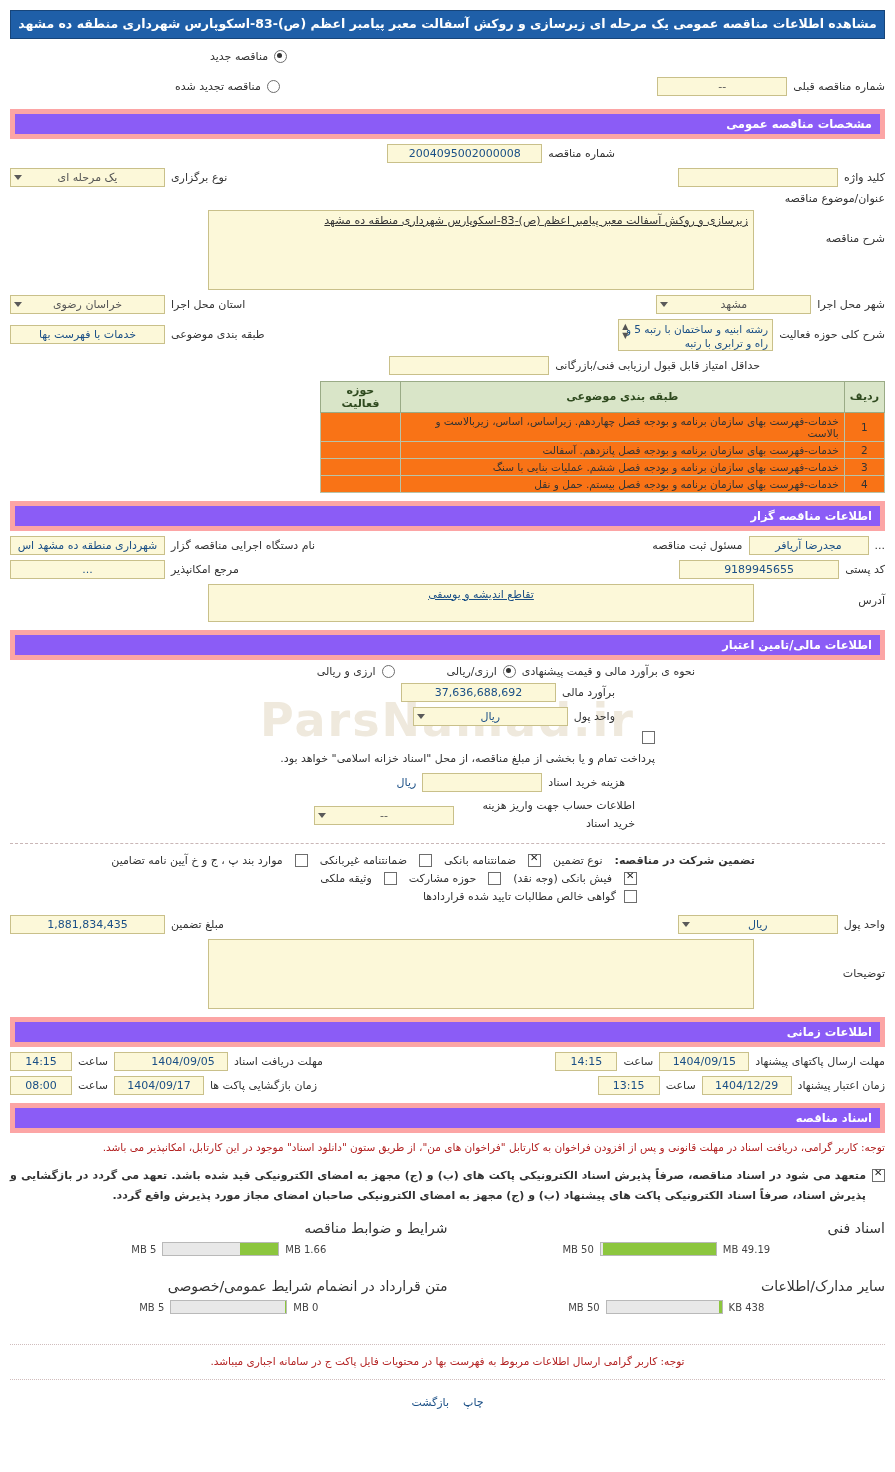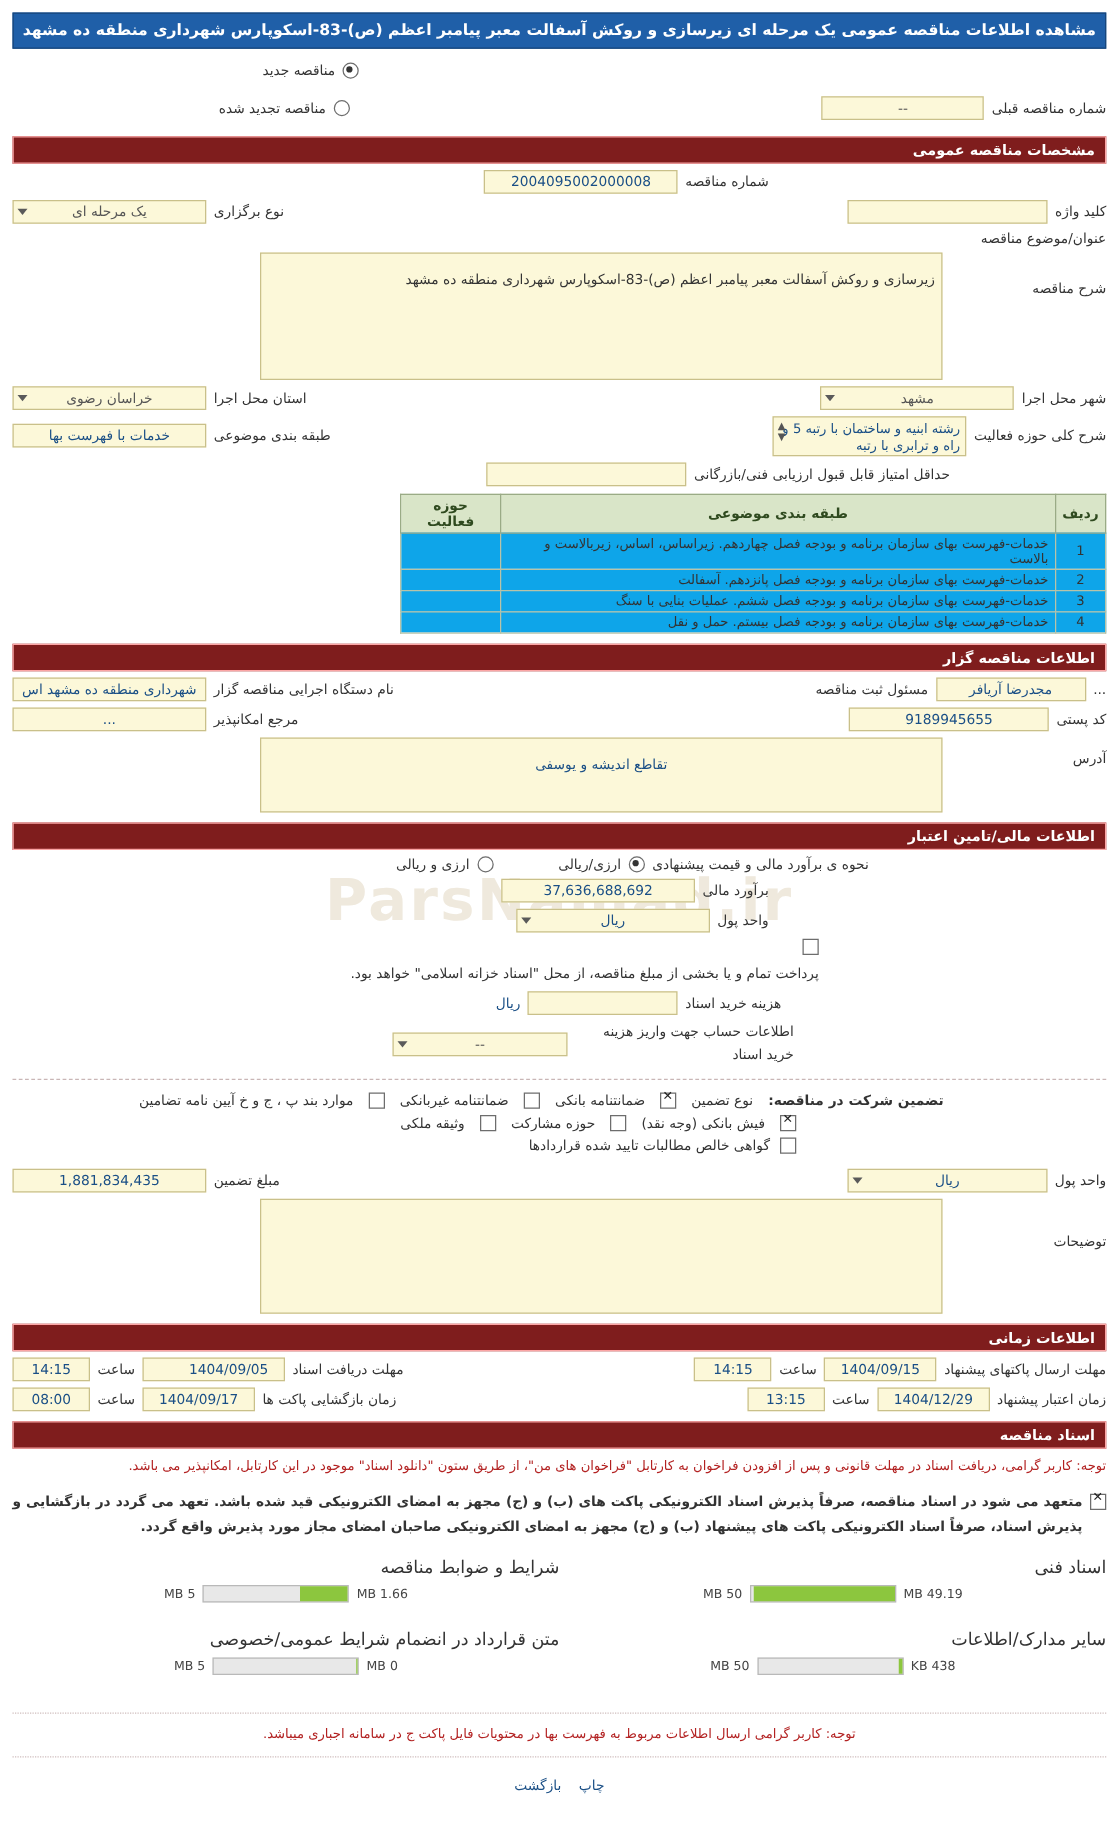--- a/index.html
+++ b/index.html
@@ -16,34 +16,34 @@
     font-size:46px;color:#efe9dd;font-weight:bold;pointer-events:none;
     letter-spacing:2px;z-index:0;
   }
   .content{position:relative;z-index:2;padding:6px 10px 10px 10px;}
   .title-bar{
     background:#1f5fa8;color:#fff;text-align:center;font-weight:bold;
     font-size:12.5px;padding:4px 6px;border:1px solid #17457a;
     margin:4px 0 6px 0;line-height:1.5;
   }
   .section-head{
-    background:#7f1d1d;color:#fff;font-weight:bold;font-size:11.5px;
-    padding:3px 8px;border:1px solid #fca5a5;text-align:right;margin-top:8px;
+    background:#8b5cf6;color:#fff;font-weight:bold;font-size:11.5px;
+    padding:3px 8px;border:5px solid #fca5a5;text-align:right;margin-top:8px;
   }
   .row{display:flex;align-items:center;justify-content:flex-start;gap:6px;margin:5px 0;}
   .lbl{font-size:11px;color:#333;white-space:nowrap;}
   .fld{
     background:#fcf8d9;border:1px solid #c9c08a;height:17px;line-height:17px;
     padding:0 4px;font-size:11px;color:#1a4f86;text-align:center;overflow:hidden;
     white-space:nowrap;
   }
   .fld.gray{background:#fcf8d9;color:#555;}
   .ta{
     background:#fcf8d9;border:1px solid #c9c08a;font-size:11px;color:#333;
-    padding:14px 5px;text-align:right;overflow:hidden;
+    padding:3px 5px;text-align:right;overflow:hidden;text-decoration:underline;
   }
   .radio{
     width:11px;height:11px;border:1px solid #6d6d6d;border-radius:50%;
     display:inline-block;position:relative;background:#fff;vertical-align:middle;
   }
   .radio.on::after{
     content:"";position:absolute;top:2px;left:2px;width:5px;height:5px;
     border-radius:50%;background:#333;
   }
   .cb{
@@ -51,21 +51,21 @@
     background:#fff;vertical-align:middle;position:relative;
   }
   .cb.on::after{
     content:"✕";position:absolute;top:-3px;left:1px;font-size:10px;color:#222;line-height:11px;
   }
   table.grid{border-collapse:collapse;width:565px;margin:6px 0 2px 155px;}
   table.grid th{
     background:#d9e5c8;border:1px solid #9aab86;font-size:11px;padding:2px 5px;
     color:#2f4a1f;font-weight:bold;
   }
-  table.grid td{border:1px solid #b8c3a8;font-size:10.5px;padding:2px 5px;color:#333;background:#0ea5e9;}
+  table.grid td{border:1px solid #b8c3a8;font-size:10.5px;padding:2px 5px;color:#333;background:#f97316;}
   .num{text-align:center;width:28px;}
   .sel-box{
     background:#fcf8d9;border:1px solid #c9c08a;font-size:10.5px;color:#1a4f86;
     padding:2px 4px;text-align:right;position:relative;line-height:1.35;
   }
   .sel-arrows{
     position:absolute;left:3px;top:2px;font-size:8px;color:#555;line-height:9px;
   }
   .dd::after{
     content:"";position:absolute;left:3px;top:6px;border-left:4px solid transparent;

